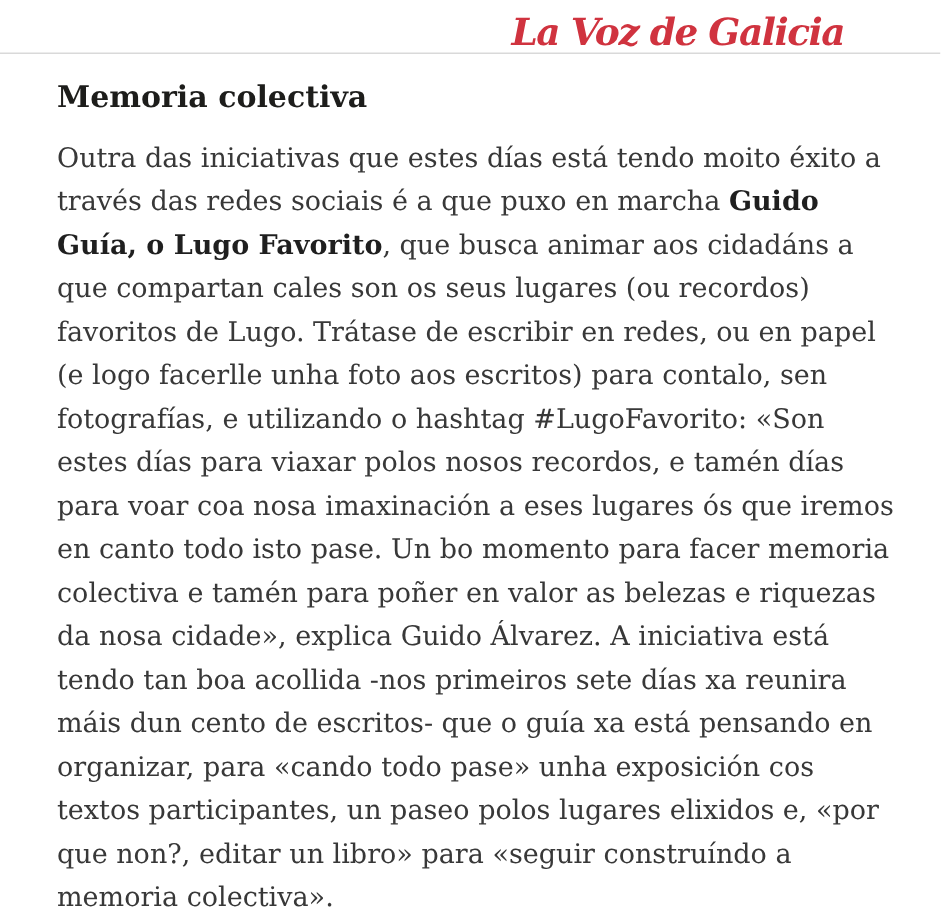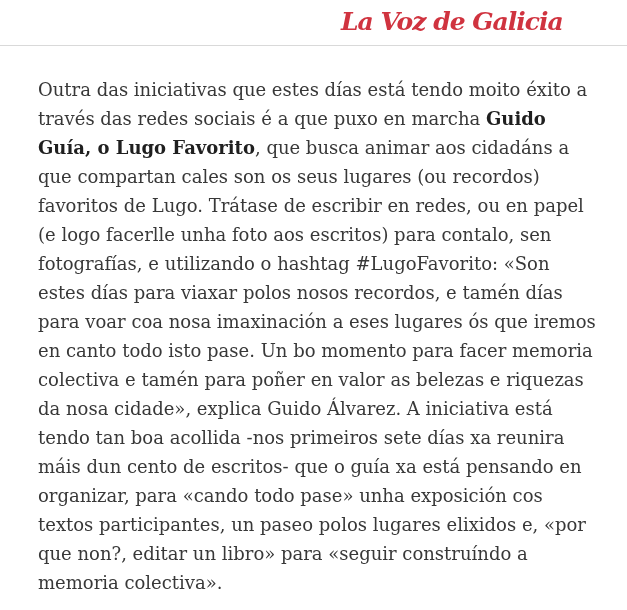--- a/index.html
+++ b/index.html
@@ -15,21 +15,21 @@
     background: #ffffff;
   }
   body {
     width: 627px;
     height: 610px;
     overflow: hidden;
     font-family: "DejaVu Serif", "Liberation Serif", serif;
   }
   .site-header {
     position: relative;
-    height: 46px;
+    height: 36px;
     border-bottom: 1px solid var(--divider, #d9d9d9);
     background: #ffffff;
   }
   .logo {
     position: absolute;
     left: 341px;
     top: 4px;
     font-family: "DejaVu Serif", "Liberation Serif", serif;
     font-style: italic;
     font-weight: bold;
@@ -66,14 +66,15 @@
   }
 </style>
 </head>
 <body>
 
 <header class="site-header">
   <a class="logo">La Voz de Galicia</a>
 </header>
 
 <main class="content">
+  <h1 class="article-title">Memoria colectiva</h1>
   <p class="article-paragraph"><span>Outra das iniciativas que estes días está tendo moito éxito a través das redes sociais é a que puxo en marcha </span><strong>Guido Guía, o Lugo Favorito</strong><span>, que busca animar aos cidadáns a que compartan cales son os seus lugares (ou recordos) favoritos de Lugo. Trátase de escribir en redes, ou en papel (e logo facerlle unha foto aos escritos) para contalo, sen fotografías, e utilizando o hashtag #LugoFavorito: «Son estes días para viaxar polos nosos recordos, e tamén días para voar coa nosa imaxinación a eses lugares ós que iremos en canto todo isto pase. Un bo momento para facer memoria colectiva e tamén para poñer en valor as belezas e riquezas da nosa cidade», explica Guido Álvarez. A iniciativa está tendo tan boa acollida -nos primeiros sete días xa reunira máis dun cento de escritos- que o guía xa está pensando en organizar, para «cando todo pase» unha exposición cos textos participantes, un paseo polos lugares elixidos e, «por que non?, editar un libro» para «seguir construíndo a memoria colectiva».</span></p>
 </main>
 
 </body></html>

